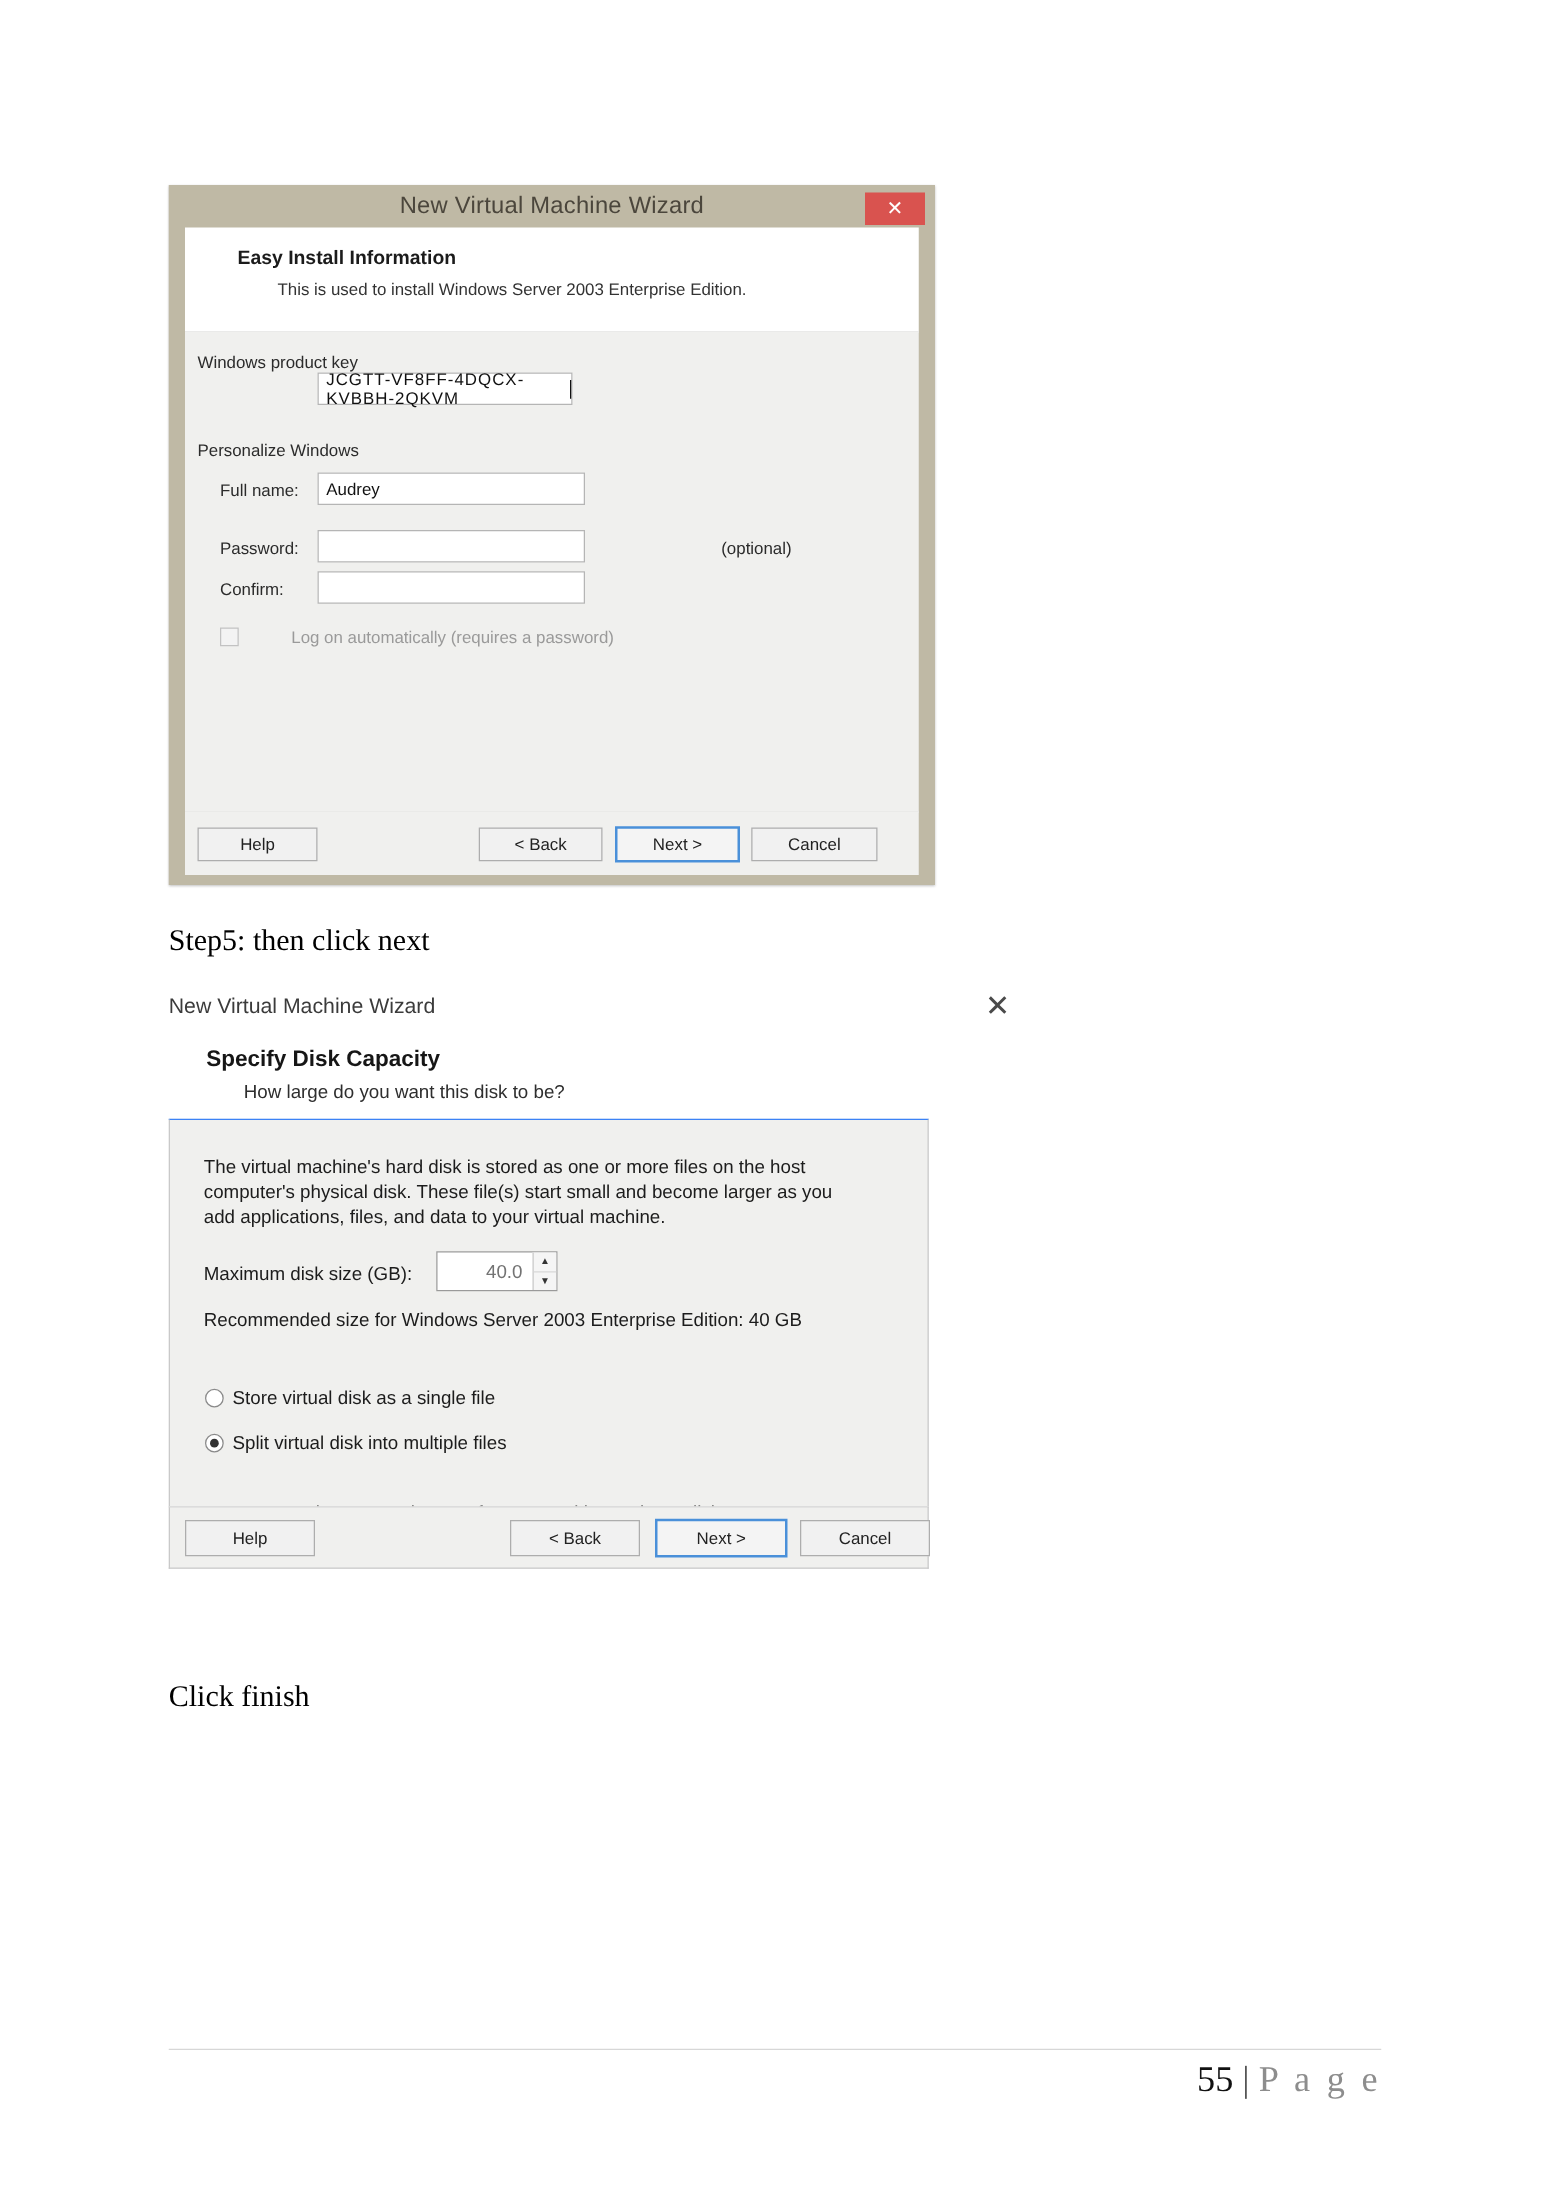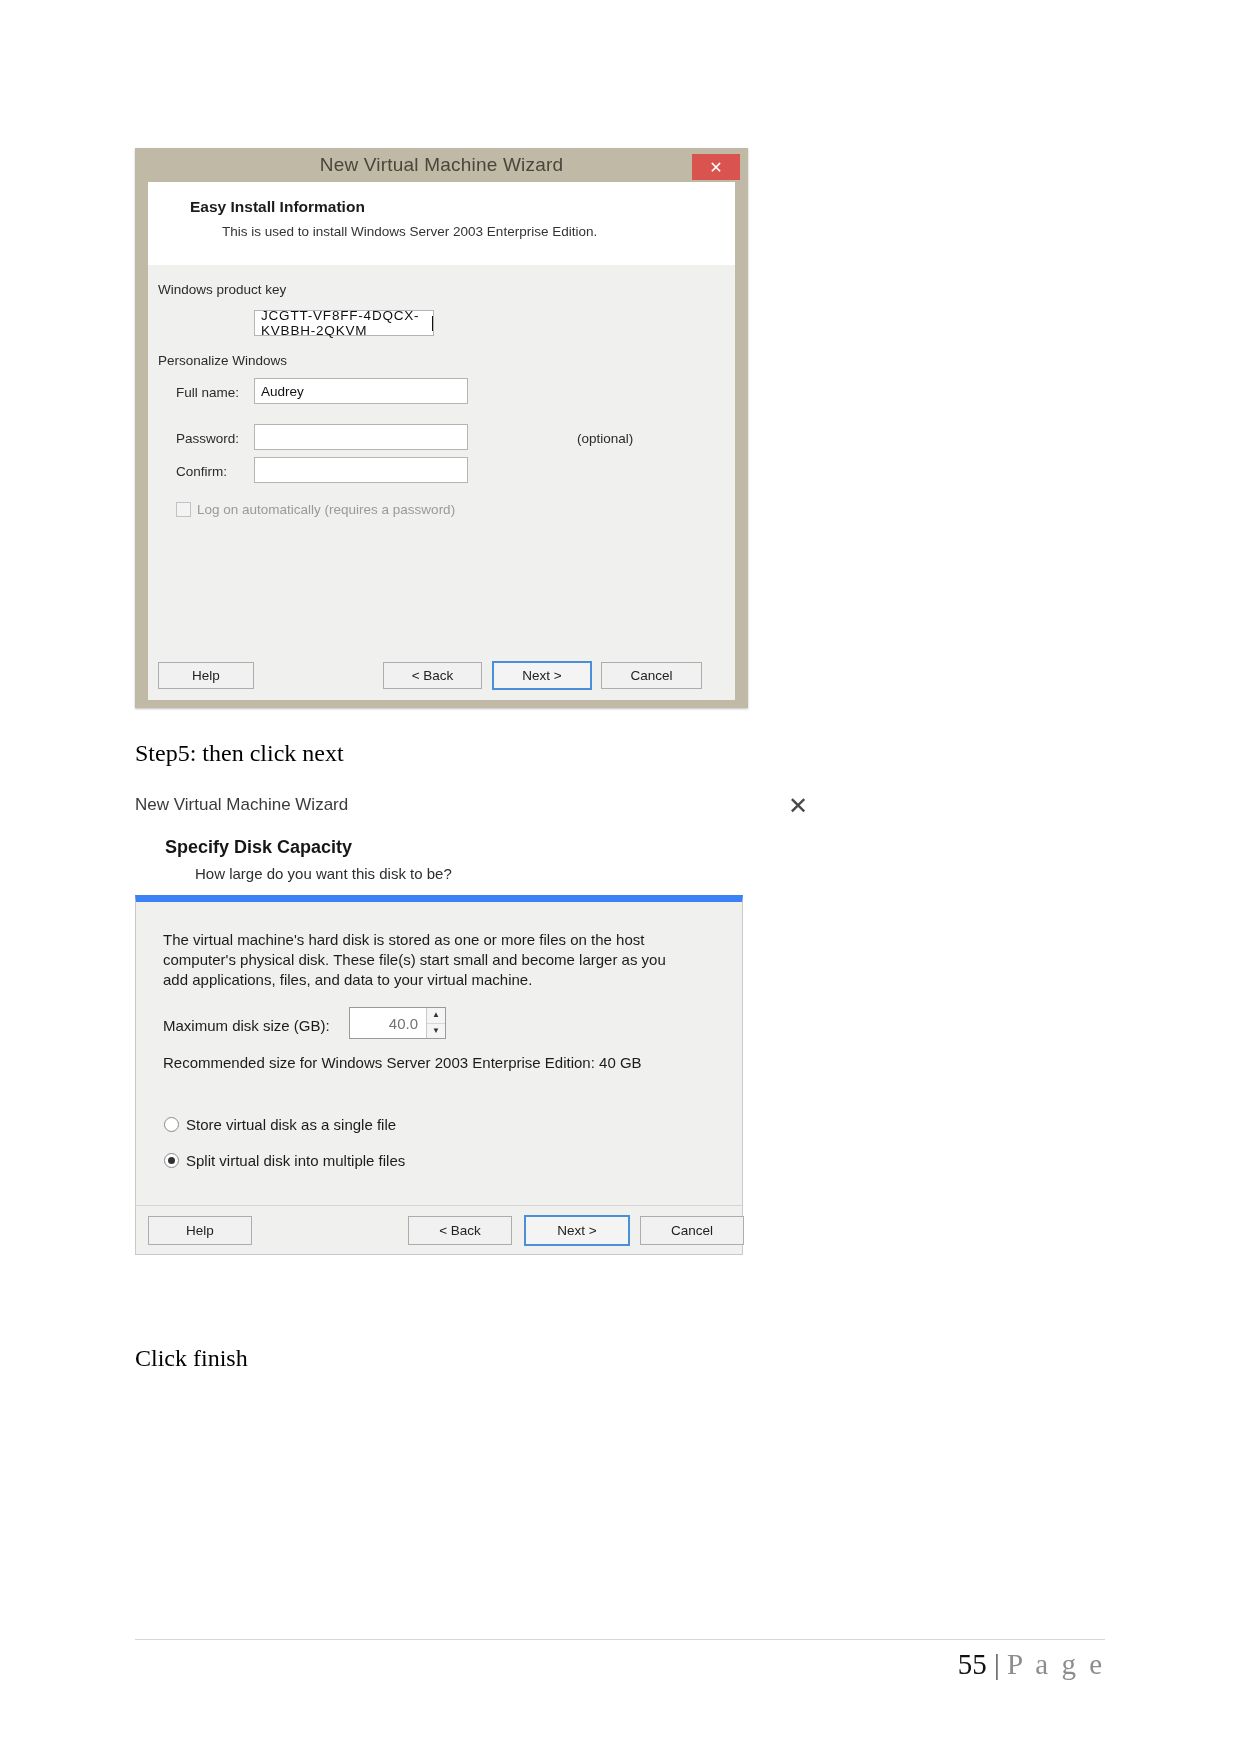--- a/index.html
+++ b/index.html
@@ -74,21 +74,21 @@
   .caret{
     display:inline-block;width:1px;height:15px;background:#111;
     margin-left:1px;
   }
 
   .cbrow{position:absolute;left:28px;top:237px;display:flex;align-items:center;}
   .cbox{
     width:15px;height:15px;border:1px solid #c2c2c2;background:#f3f3f3;
     box-sizing:border-box;margin-right:6px;
   }
-  .cblbl{font-size:13.5px;color:#9a9a9a;}
+  .cblbl{font-size:13.5px;color:#9a9a9a;margin-left:36px;}
 
   .btn{
     position:absolute;box-sizing:border-box;
     background:#f1f1f1;border:1px solid #adadad;
     font-family:"Liberation Sans", sans-serif;font-size:13.5px;color:#222;
     display:flex;align-items:center;justify-content:center;
     cursor:pointer;
   }
   .btn.focus{border:2px solid #4a90d9;background:#f4f4f4;}
 
@@ -113,21 +113,21 @@
     color:#4a4a4a;font-size:24px;cursor:pointer;line-height:1;
   }
   .dlg2-hdr-title{
     position:absolute;left:30px;top:42px;font-size:18px;font-weight:bold;color:#161616;
   }
   .dlg2-hdr-sub{
     position:absolute;left:60px;top:70px;font-size:15px;color:#2e2e2e;
   }
   .dlg2-panel{
     position:absolute;left:0;top:100px;width:608px;height:310px;
-    background:#f0f0ee;border-top:7px solid #3b82f6;border-left:1px solid #c9c9c9;
+    background:#f0f0ee;border-top:1px solid #3b82f6;border-left:1px solid #c9c9c9;
     border-right:1px solid #c9c9c9;
     box-sizing:border-box;
     padding-left:46px;
   }
   .dlg2-foot{
     position:absolute;left:0;top:410px;width:608px;height:50px;
     background:#f0f0ee;border:1px solid #c9c9c9;border-top:1px solid #d5d5d5;
     box-sizing:border-box;
   }
   .para{
@@ -189,21 +189,21 @@
 
     <div class="dlg1-header">
       <div class="hdr-title">Easy Install Information</div>
       <div class="hdr-sub">This is used to install Windows Server 2003 Enterprise Edition.</div>
     </div>
 
     <div class="dlg1-body">
 
       <div class="lbl" style="left:10px;top:17px;">Windows product key</div>
 
-      <div class="tbox keybox" style="left:106px;top:45px;width:180px;height:26px;">
+      <div class="tbox keybox" style="left:106px;top:33px;width:204px;height:26px;">
         <span>JCGTT-VF8FF-4DQCX-KVBBH-2QKVM</span>
           <span class="caret"></span>
       </div>
 
       <div class="lbl" style="left:10px;top:88px;">Personalize Windows</div>
 
       <div class="lbl" style="left:28px;top:120px;">Full name:</div>
       <div class="tbox" style="left:106px;top:113px;width:214px;height:26px;">
         <span>Audrey</span>
       </div>

